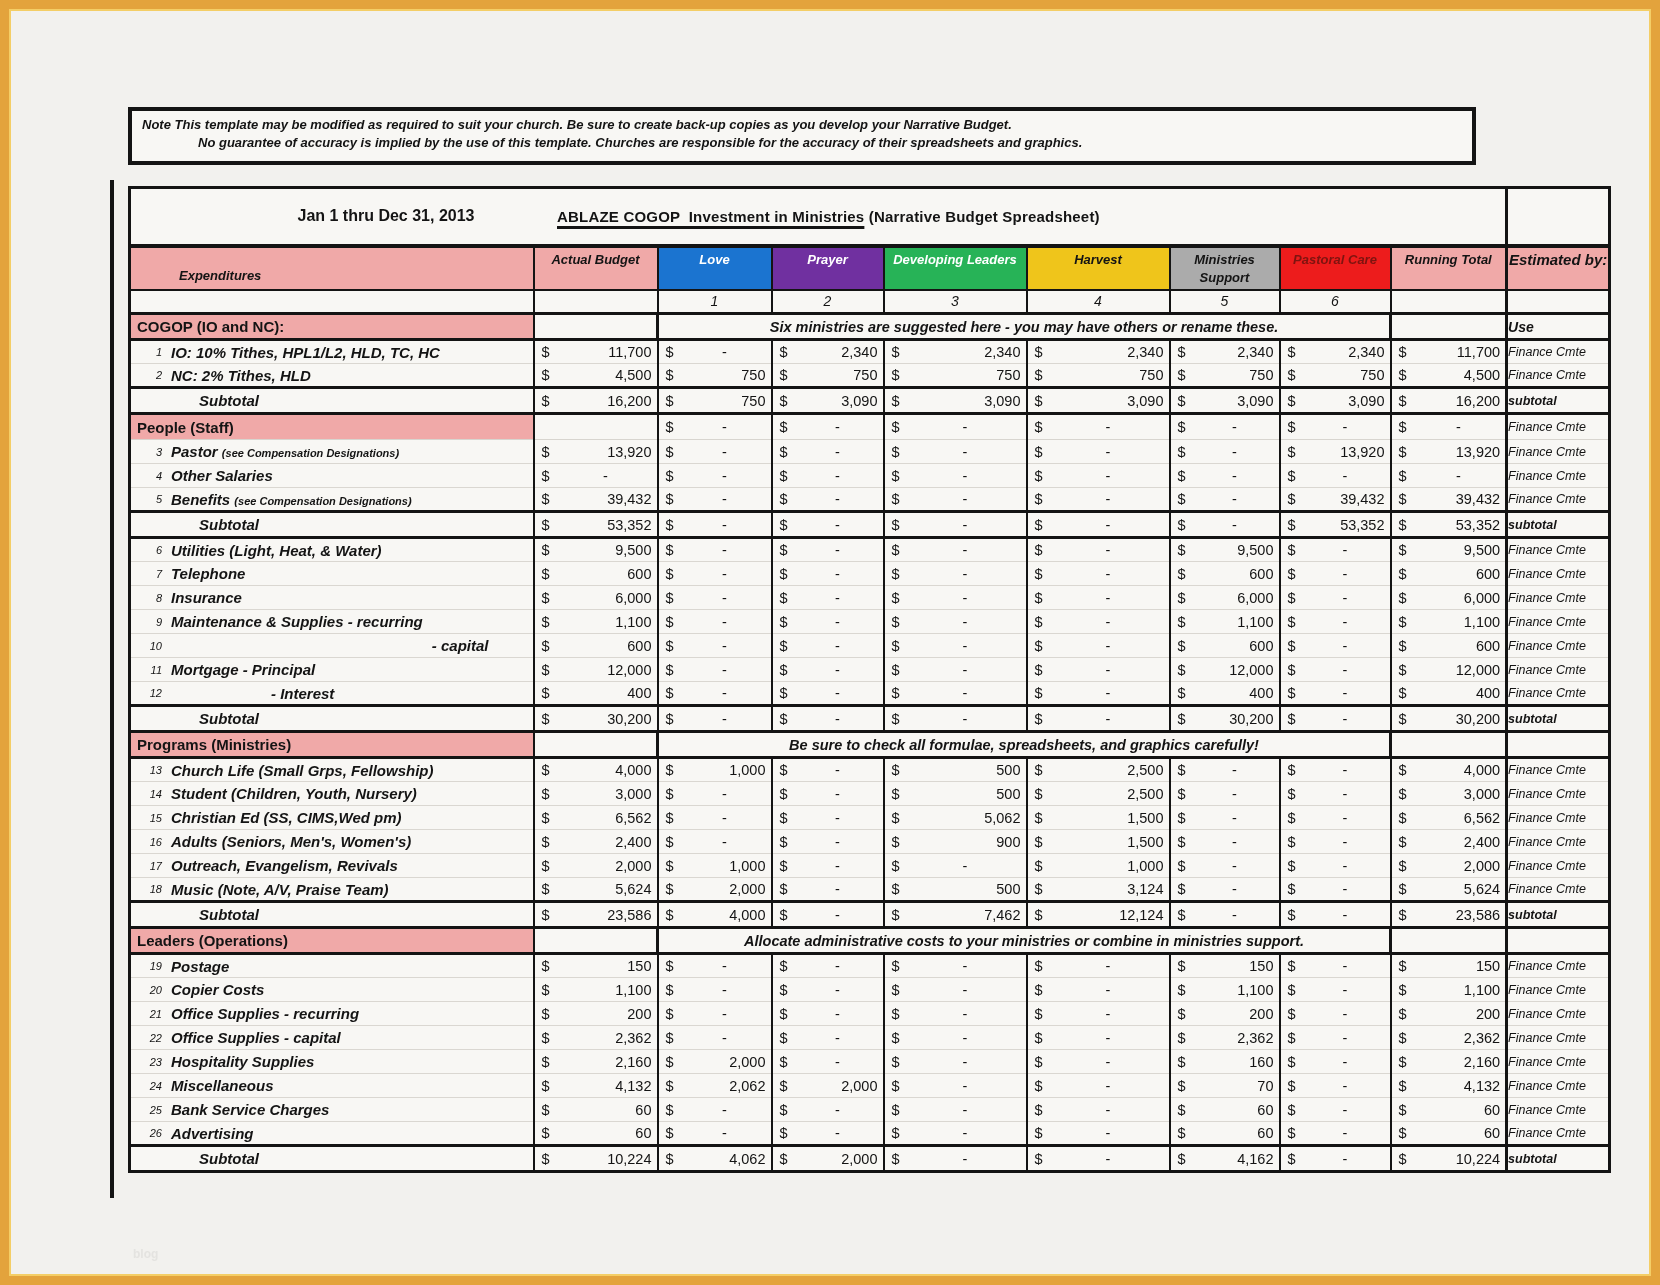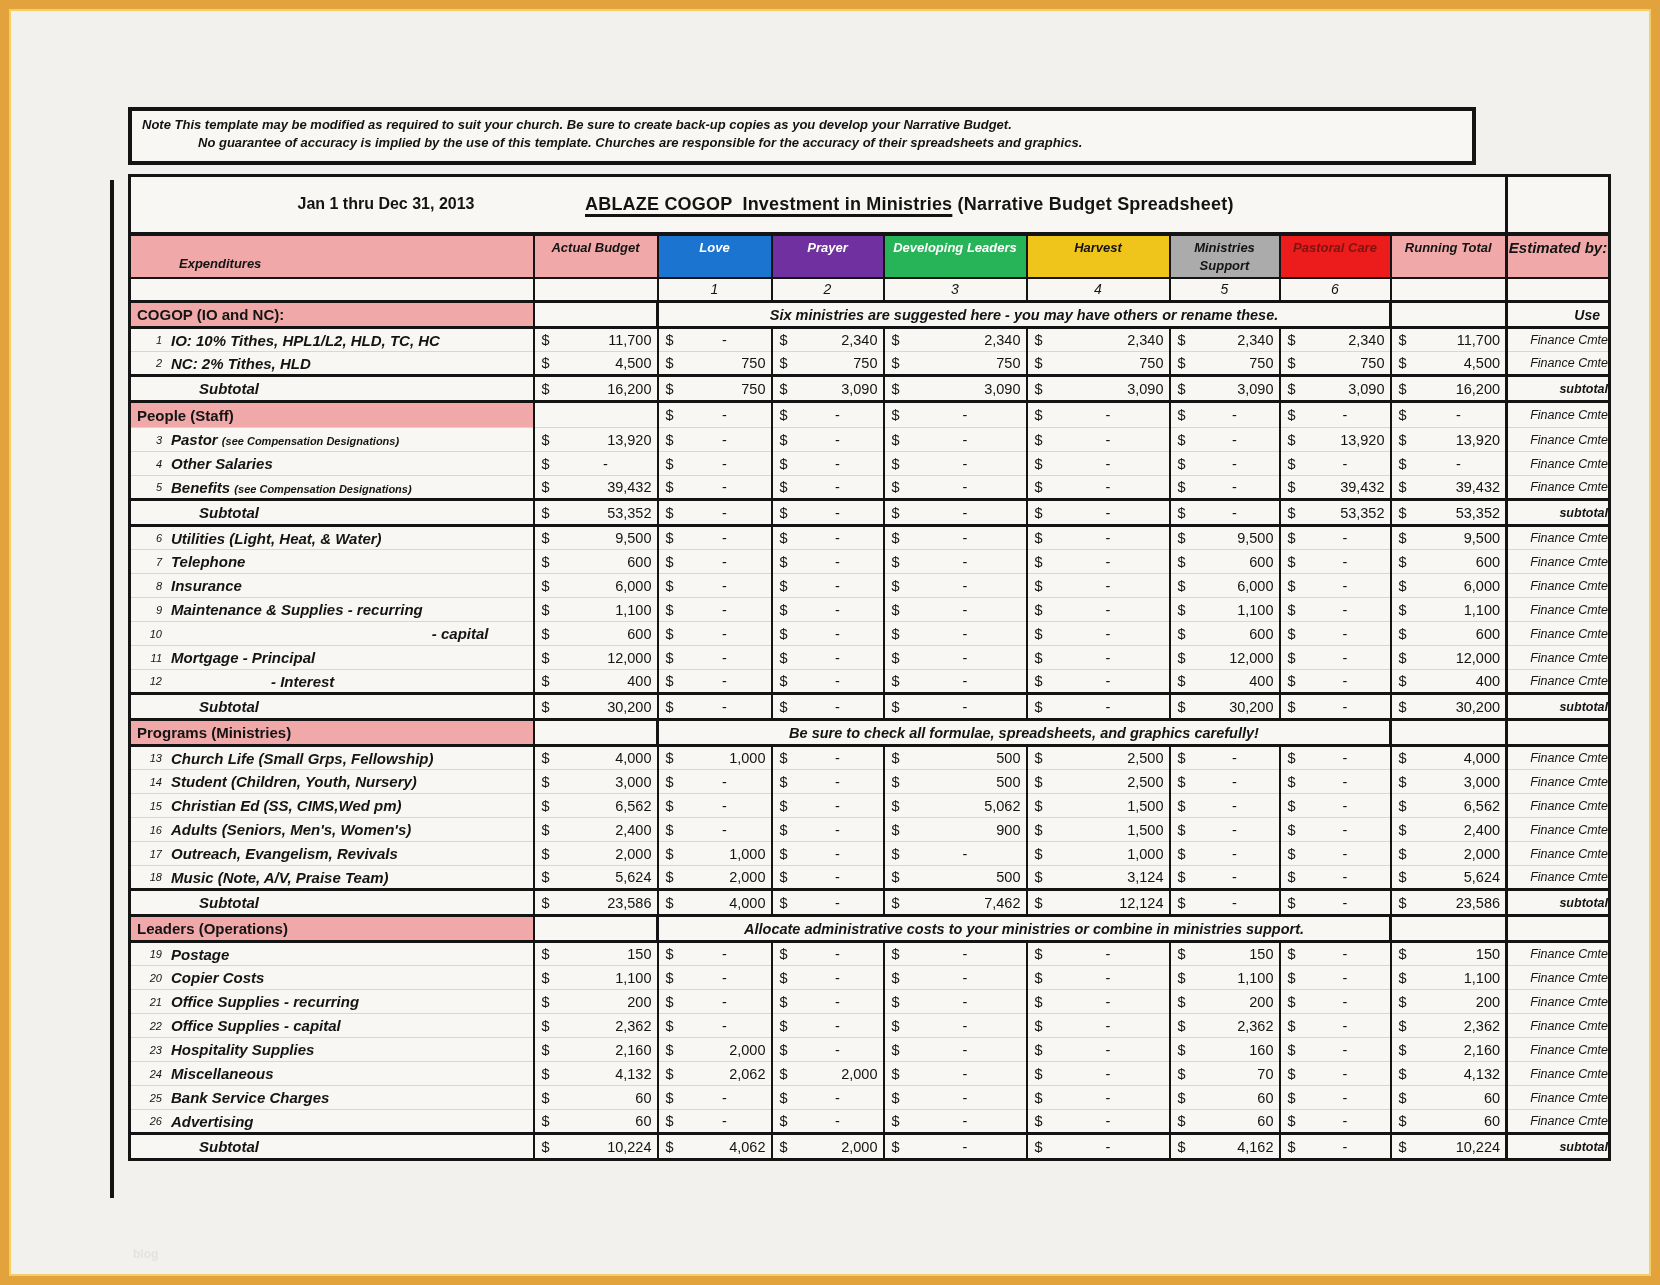--- a/index.html
+++ b/index.html
@@ -11,30 +11,30 @@
   .frame{position:absolute;inset:0;border:9px solid var(--frame,#E3A33C);
     box-shadow:inset 0 0 0 2px #F4CE66;pointer-events:none;z-index:5}
   
   .note{position:absolute;left:128px;top:107px;width:1348px;height:58px;
     box-sizing:border-box;border:4px solid #141414;background:#F8F7F4;
     padding:5px 10px 0 10px;font-weight:bold;font-style:italic;font-size:13px;line-height:1.42}
   .note .l2{padding-left:56px}
   
   .margin-line{position:absolute;left:110px;top:180px;width:4px;height:1018px;background:#141414}
   
-  .sheet{position:absolute;left:128px;top:174px}
+  .sheet{position:absolute;left:128px;top:186px}
   table{border-collapse:collapse;table-layout:fixed;width:1480px;background:#F8F7F4;border:3px solid #141414}
   td{padding:0;margin:0;vertical-align:middle;overflow:hidden;
      border-left:2px solid #141414;border-right:2px solid #141414;font-size:14.5px;color:#141414}
   tr.rtitle{height:58px}
   tr.rtitle td{border:none}
   tr.rtitle td.esttop{border-left:3px solid #141414}
   .titleflex{display:flex;align-items:center}
   .tdate{margin-left:140px;width:230px;text-align:center;font-weight:bold;font-size:16px}
-  .tmain{margin-left:84px;font-weight:bold;font-size:18px;letter-spacing:.2px;white-space:pre}
+  .tmain{margin-left:56px;font-weight:bold;font-size:15px;letter-spacing:.2px;white-space:pre}
   .tu{text-decoration:underline;text-decoration-thickness:2.5px;text-underline-offset:4px}
   
   tr.rhdr{height:44px}
   tr.rhdr td{border-top:4px solid #141414;border-bottom:2px solid #141414;
      font-weight:bold;font-style:italic;font-size:13px;text-align:center;vertical-align:top;
      padding-top:3px;line-height:18px;background:var(--pink,#F0A9A8)}
   tr.rhdr td.exp{text-align:left;vertical-align:bottom;padding:0 0 4px 48px}
   
   tr.rnums{height:24px}
   tr.rnums td{border-bottom:2px solid #141414;font-style:italic;font-size:14px;text-align:center;background:#F8F7F4}
@@ -54,21 +54,21 @@
   .rlabel{flex:1;font-weight:bold;font-style:italic;font-size:15px;white-space:nowrap}
   .rlabel .lnote{font-size:11px}
   .rlabel.aright{text-align:right;padding-right:44px}
   .sublbl{font-weight:bold;font-style:italic;font-size:15px;padding-left:68px}
   
   .m{display:flex;justify-content:space-between;align-items:center;padding:0 5px 0 7px}
   .m .cur{font-size:14.5px}
   .m .val{font-size:14.5px;text-align:right}
   .m .val.dash{flex:1;text-align:center;padding-left:10px}
   
-  td.est{border-left:3px solid #141414;font-style:italic;font-size:12.5px;text-align:right}
+  td.est{border-left:3px solid #141414;font-style:italic;font-size:12.5px;text-align:left}
   td.est.sub{font-weight:bold;font-size:12.5px}
   td.est.use{font-weight:bold;font-style:italic;font-size:14px;padding-right:8px}
   .watermark{position:absolute;left:133px;top:1247px;font-size:12px;color:#E4E3E0;font-weight:bold}
 </style>
 </head>
 <body>
 
 <div class="frame"></div>
 
 <div class="note">

